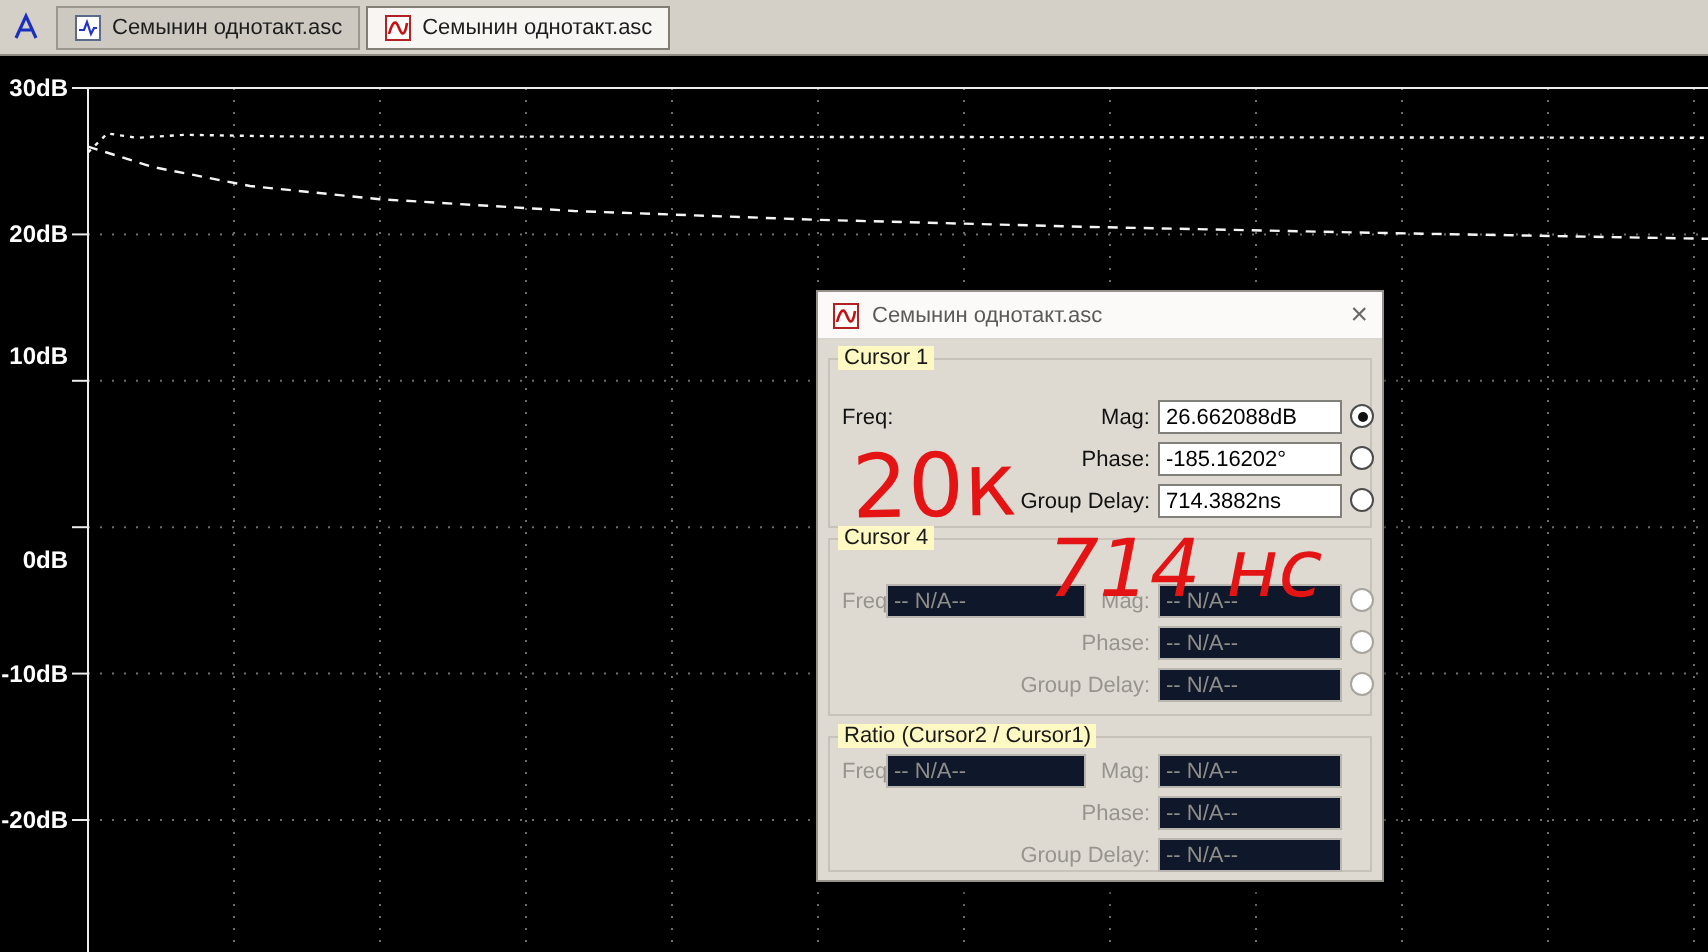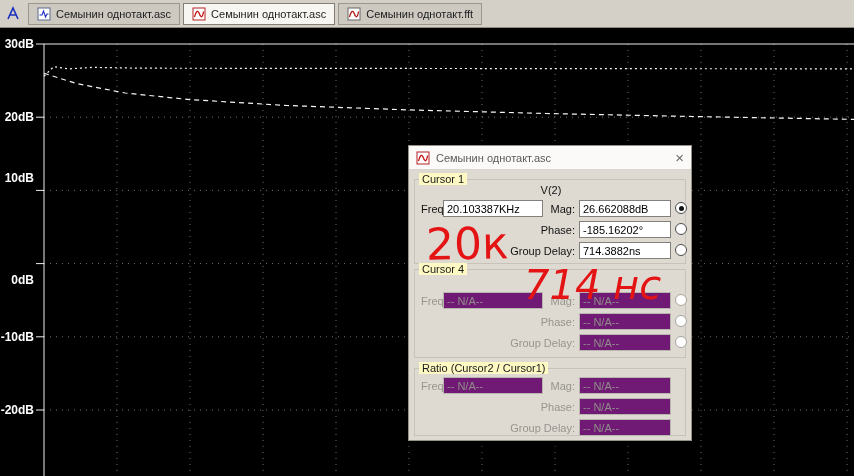--- a/index.html
+++ b/index.html
@@ -63,21 +63,21 @@
   .lbl  { position:absolute; color:#111; }
   .rl   { position:absolute; left:88px; width:78px; text-align:right; color:#111; }
   .field {
     position:absolute; height:17px; border:1px solid #82807b; background:#fff;
     font-family:"Liberation Sans", sans-serif; font-size:11px; color:#000;
     padding:0 3px; outline:none;
   }
   .f-freq { left:34px;  width:100px; }
   .f-val  { left:170px; width:92px; }
   .dis-lbl { color:#97948e !important; }
-  .field.dis { background:#701a75; border-color:#b9b6b0; color:#8f8d88; }
+  .field.dis { background:#0f172a; border-color:#b9b6b0; color:#8f8d88; }
 
   .radio {
     position:absolute; left:266px; width:12px; height:12px; border-radius:50%;
     border:1px solid #4c4c4c; background:#fff;
   }
   .radio.checked::after {
     content:""; position:absolute; left:2.5px; top:2.5px; width:5px; height:5px;
     border-radius:50%; background:#111;
   }
   .radio.dis { border-color:#a7a49e; }
@@ -125,29 +125,20 @@
   <div class="tab active">
     <span class="tabicon">
       <svg width="14" height="14" viewBox="0 0 14 14">
           <rect x="1" y="1" width="12" height="12" fill="#fff" stroke="#b32222"></rect>
           <path d="M2.5 10 C4.5 3, 6 3, 7.5 7 S10.5 11, 11.5 4.5" stroke="#c41111" stroke-width="1.3" fill="none"></path>
         </svg>
     </span>
     <span class="tablabel">Семынин однотакт.asc</span>
   </div>
 
-  <div class="tab">
-    <span class="tabicon">
-      <svg width="14" height="14" viewBox="0 0 14 14">
-          <rect x="1" y="1" width="12" height="12" fill="#fff" stroke="#666"></rect>
-          <path d="M2.5 10 C4.5 3, 6 3, 7.5 7 S10.5 11, 11.5 4.5" stroke="#b01515" stroke-width="1.3" fill="none"></path>
-        </svg>
-    </span>
-    <span class="tablabel">Семынин однотакт.fft</span>
-  </div>
 </div>
 
 <div class="plot">
   <svg id="plot-svg" width="854" height="448">
       <line x1="44" y1="89.2" x2="854" y2="89.2" stroke="#6e6e6e" stroke-width="1" stroke-dasharray="1 5"></line>
       <line x1="44" y1="162.4" x2="854" y2="162.4" stroke="#6e6e6e" stroke-width="1" stroke-dasharray="1 5"></line>
       <line x1="44" y1="235.60000000000002" x2="854" y2="235.60000000000002" stroke="#6e6e6e" stroke-width="1" stroke-dasharray="1 5"></line>
       <line x1="44" y1="308.8" x2="854" y2="308.8" stroke="#6e6e6e" stroke-width="1" stroke-dasharray="1 5"></line>
       <line x1="44" y1="382" x2="854" y2="382" stroke="#6e6e6e" stroke-width="1" stroke-dasharray="1 5"></line>
       <line x1="117" y1="16" x2="117" y2="448" stroke="#6e6e6e" stroke-width="1" stroke-dasharray="1 5"></line>
@@ -192,24 +183,22 @@
     <span class="dlg-close">×</span>
   </div>
 
   <div class="grp g1"></div>
   <div class="grp g2"></div>
   <div class="grp g3"></div>
   <span class="grp-cap cap1">Cursor 1</span>
   <span class="grp-cap cap2">Cursor 4</span>
   <span class="grp-cap cap3">Ratio (Cursor2 / Cursor1)</span>
 
-  <div class="trace-name">V(2)</div>
 
   <span class="lbl xfreq y1l">Freq:</span>
-  <input class="field f-freq y1f" value="20.103387KHz" style="">
   <span class="rl y1l">Mag:</span>
   <input class="field f-val y1f" value="26.662088dB" style="">
   <span class="radio checked y1r"></span>
 
   <span class="rl y2l">Phase:</span>
   <input class="field f-val y2f" value="-185.16202°" style="">
   <span class="radio y2r"></span>
 
   <span class="rl y3l">Group Delay:</span>
   <input class="field f-val y3f" value="714.3882ns" style="">

